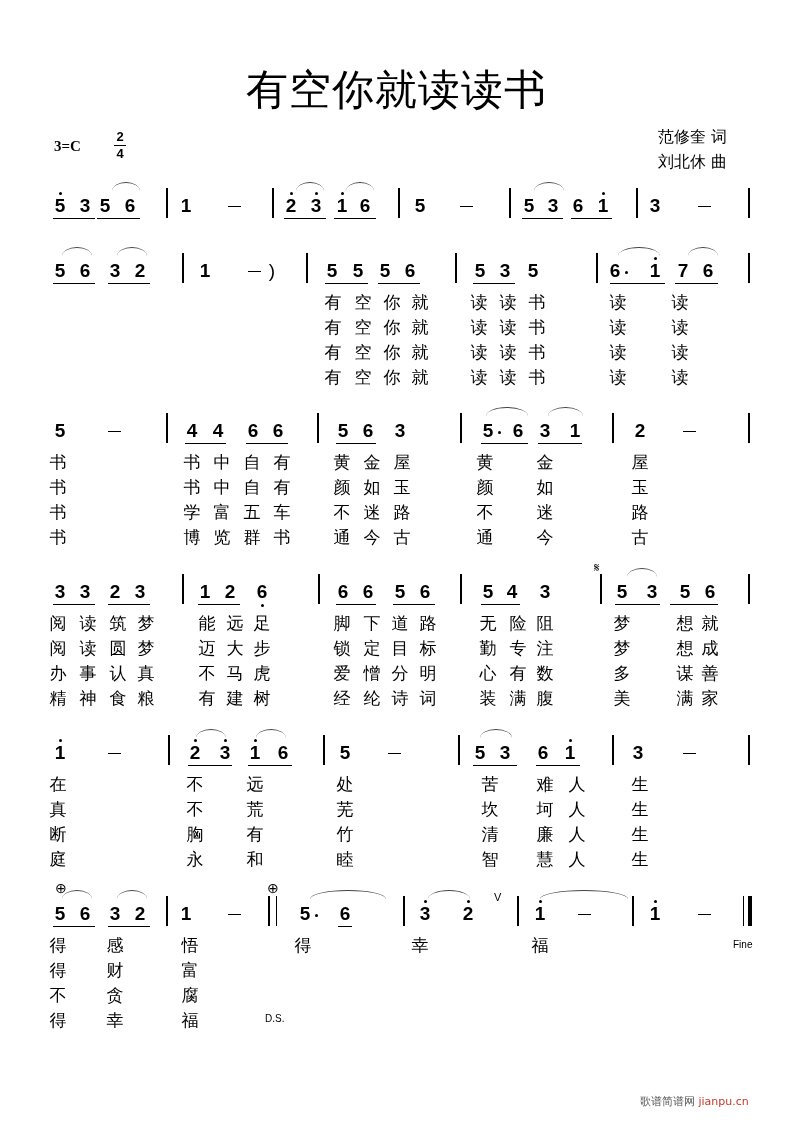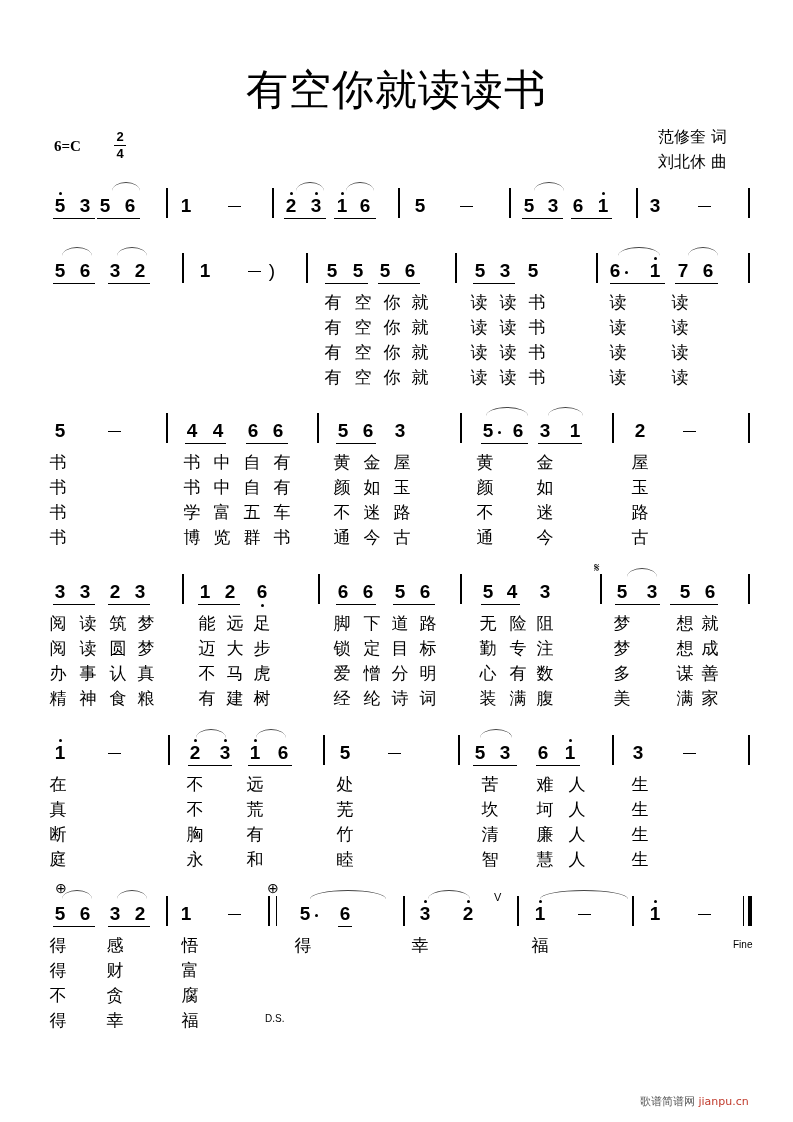--- a/index.html
+++ b/index.html
@@ -26,21 +26,21 @@
   .small { position:absolute; font-size:10px; font-family:"Liberation Sans", sans-serif; }
   .watermark { position:absolute; left:640px; top:1094px; font-size:11px; color:#555; }
   .watermark .site { color:#c0392b; }
 </style>
 </head>
 <body>
 
 <div>
 
   <div class="title">有空你就读读书</div>
-  <div class="key">6=C</div>
+  <div class="key">3=C</div>
   <div class="ts">
     <div>2</div>
     <div class="line"></div>
     <div>4</div>
   </div>
   <div class="credit" style="top:127px">范修奎 词</div>
   <div class="credit" style="top:152px">刘北休 曲</div>
 
   <div id="notation">
       <div class="bar" style="left:166px;top:188px;"></div>

